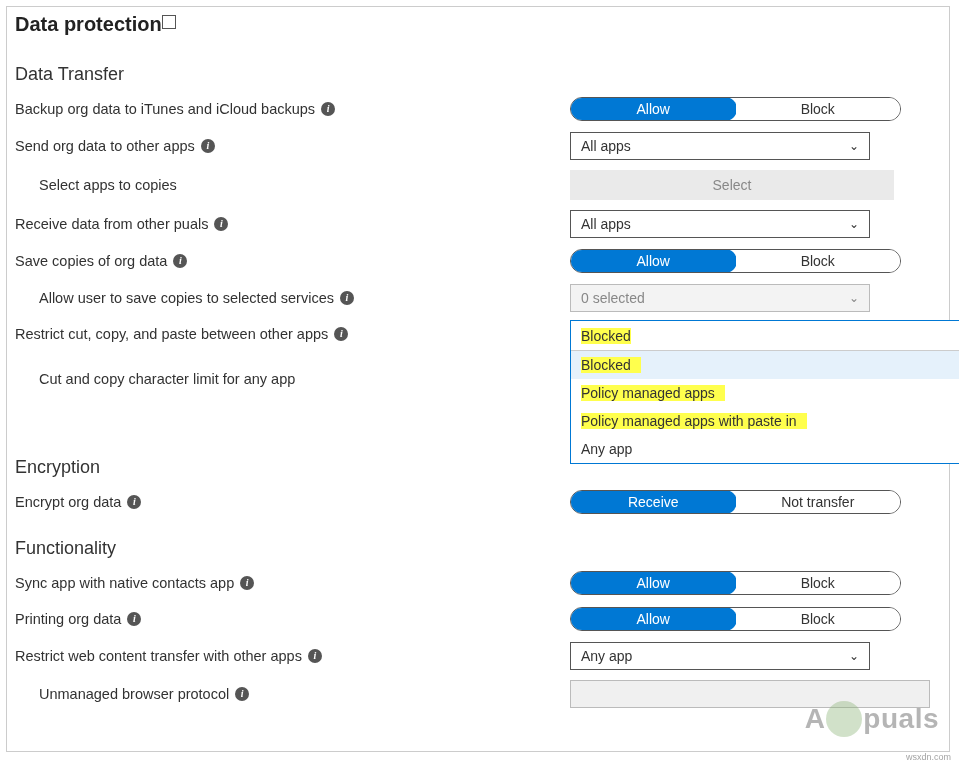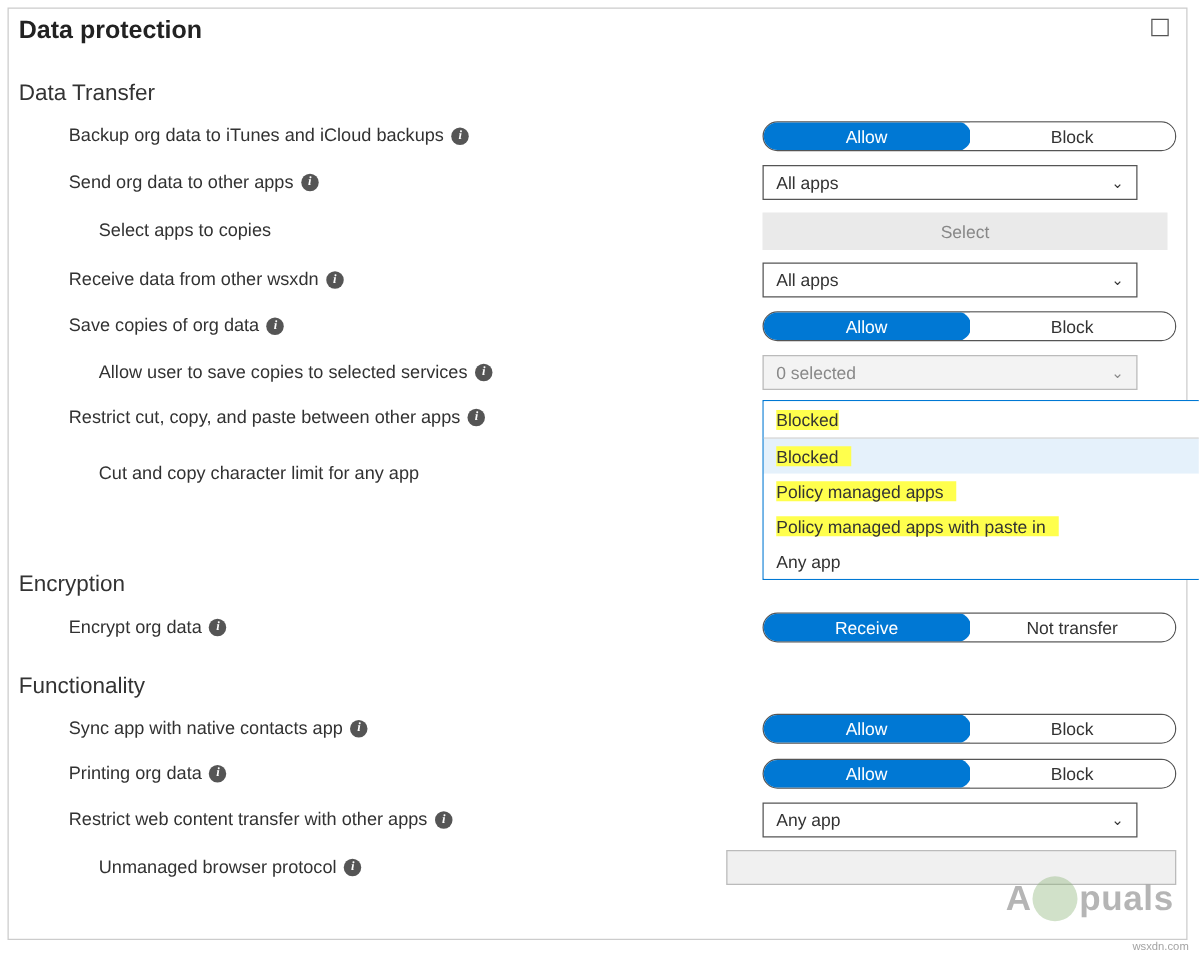--- a/index.html
+++ b/index.html
@@ -17,21 +17,20 @@
     border: 1px solid #ccc;
     width: 944px;
     height: 746px;
     margin: 6px;
     padding: 4px 8px 8px 8px;
     position: relative;
     background: #fff;
   }
   .panel-header {
     display: flex;
-    justify-content: space-between;
     align-items: flex-start;
     padding: 2px 0 10px 0;
   }
   .panel-title {
     font-size: 20px;
     font-weight: 600;
     color: #222;
   }
   .close-box {
     width: 14px;
@@ -47,21 +46,20 @@
     font-size: 18px;
     font-weight: 400;
     color: #333;
     margin-bottom: 6px;
   }
   .row {
     display: flex;
     align-items: center;
     min-height: 36px;
     padding: 5px 0;
-    margin-left: 40px;
   }
   .label-col {
     width: 555px;
     display: flex;
     align-items: center;
     gap: 6px;
     font-size: 14.5px;
     color: #323232;
   }
   .label-col.indent {
@@ -268,21 +266,21 @@
       <div class="label-col indent">
         <span>Select apps to copies</span>
       </div>
       <div class="control-col">
         <button class="select-btn">Select</button>
       </div>
     </div>
 
     <div class="row">
       <div class="label-col">
-        <span>Receive data from other wsxdn</span>
+        <span>Receive data from other puals</span>
         <span class="info-icon">i</span>
       </div>
       <div class="control-col">
         <div class="dropdown">
           <span>All apps</span>
           <span class="chev">⌄</span>
         </div>
       </div>
     </div>
 

